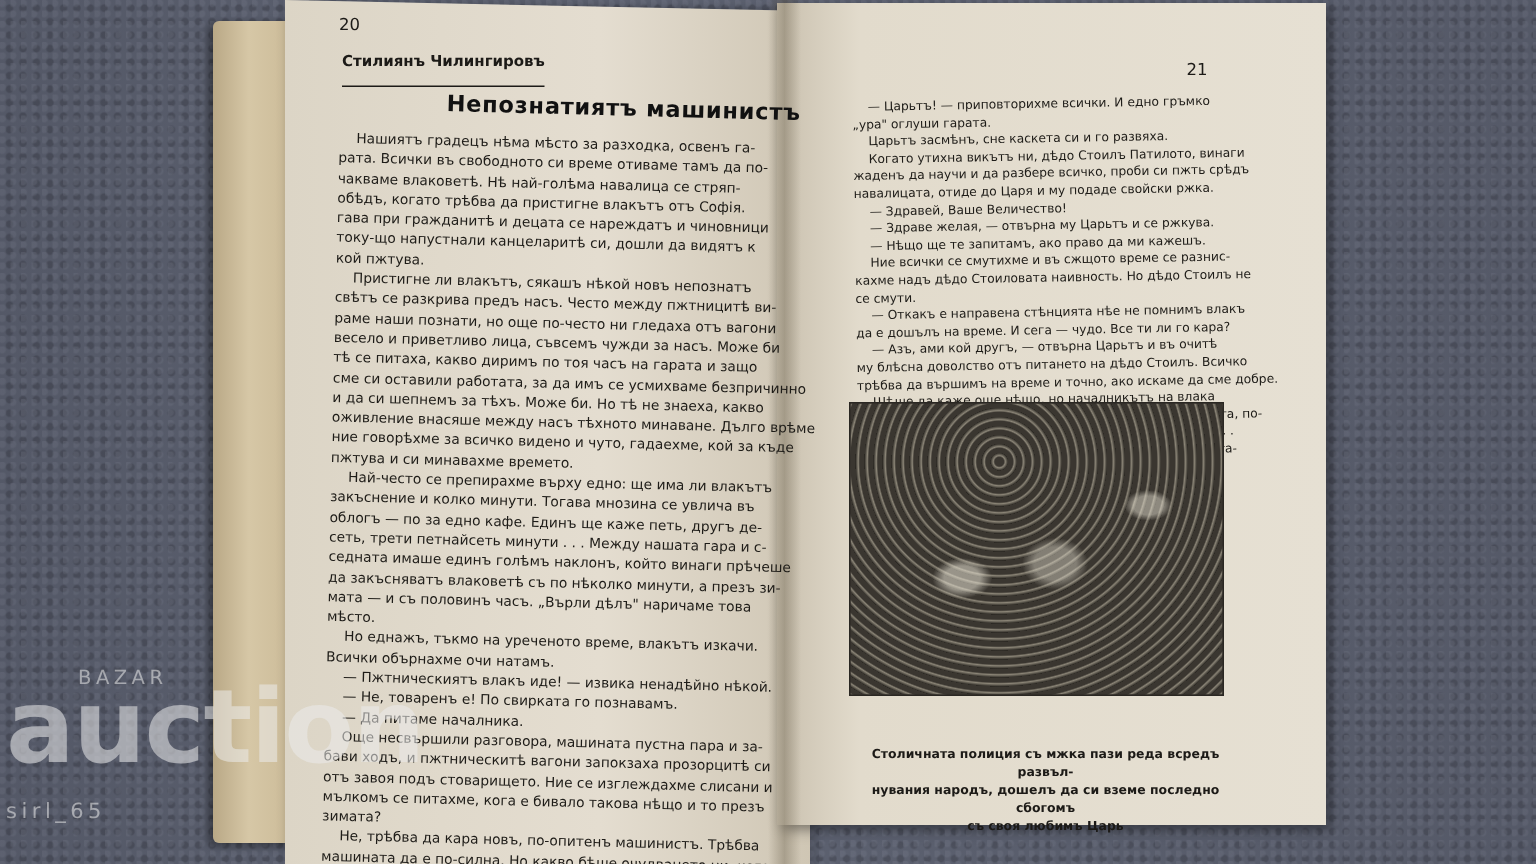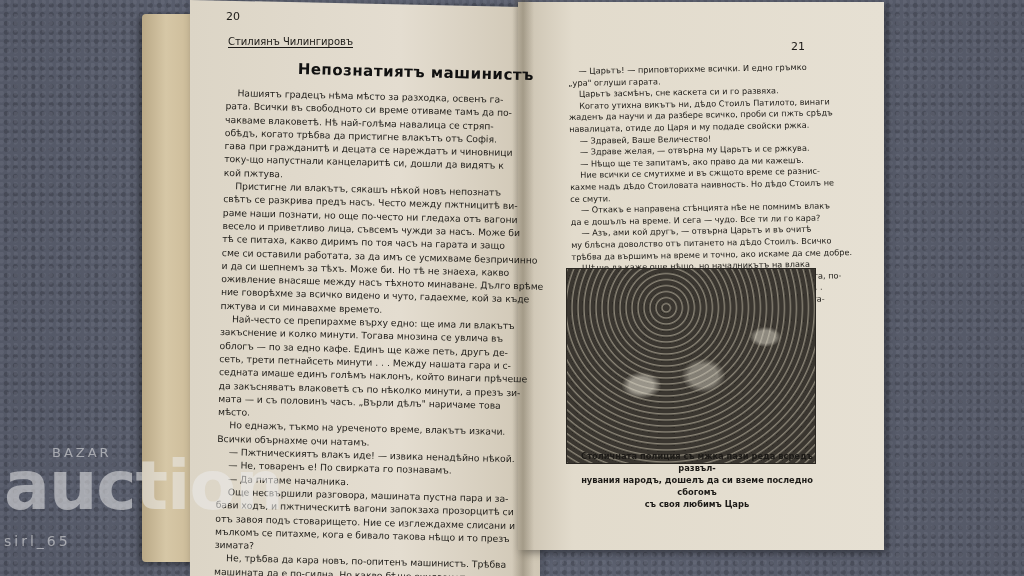--- a/index.html
+++ b/index.html
@@ -19,36 +19,36 @@
     border-radius: 4px; box-shadow: -3px 2px 6px rgba(0,0,0,0.4); }
   .page-left { position:absolute; left:190px; top:0; width:350px; height:576px;
     background: linear-gradient(90deg,#dcd5c6,#e4ddd0 60%,#cfc6b4);
     transform: skewY(1.2deg); transform-origin: 0 0; box-shadow: 2px 0 8px rgba(0,0,0,0.25); }
   .page-right { position:absolute; left:518px; top:2px; width:366px; height:548px;
     background: linear-gradient(90deg,#c9c0ae,#e2dbcc 15%,#e6e0d3);
     box-shadow: 3px 3px 8px rgba(0,0,0,0.4); }
   .gutter { position:absolute; left:512px; top:0; width:22px; height:576px;
     background: linear-gradient(90deg, rgba(90,80,60,0.0), rgba(90,80,60,0.35), rgba(90,80,60,0.0)); }
   .pnum { position:absolute; font-size:11px; font-weight:normal; color:#1c1a17; }
-  .author { position:absolute; left:228px; top:36px; font-size:10px; font-weight:normal; color:#1c1a17;
-    border-bottom:1px solid #1c1a17; padding-bottom:0; }
+  .author { position:absolute; left:228px; top:36px; font-size:10px; font-weight:bold; color:#1c1a17;
+    border-bottom:1px solid #1c1a17; padding-bottom:10px; }
   .title { position:absolute; left:298px; top:60px; font-size:15px; font-weight:bold; color:#111; letter-spacing:0.5px;
     transform: rotate(1.5deg); transform-origin: 0 0; }
   .text-col { position:absolute; font-size:9.2px; line-height:13.3px; color:#1e1c18; white-space:pre; }
   .text-left { left:226px; top:86px; transform: rotate(1.4deg); transform-origin: 0 0; }
   .text-right { left:568px; top:66px; font-size:8.2px; line-height:11.6px; transform: rotate(-1deg); transform-origin: 0 0; }
   .photo { position:absolute; left:566px; top:268px; width:248px; height:194px;
     background:
       radial-gradient(ellipse at 30% 60%, rgba(230,225,210,0.55) 0 12px, transparent 20px),
       radial-gradient(ellipse at 55% 55%, rgba(220,215,200,0.45) 0 14px, transparent 22px),
       radial-gradient(ellipse at 80% 35%, rgba(225,220,205,0.5) 0 10px, transparent 16px),
       repeating-radial-gradient(circle at 40% 20%, #3a3630 0 3px, #8a8476 4px, #2a2722 6px),
       #3c3832;
     border:1px solid #2a2722; }
-  .caption { position:absolute; left:562px; top:450px; width:270px; font-size:8.3px; font-weight:bold; line-height:12px; color:#1c1a17; text-align:center; }
+  .caption { position:absolute; left:562px; top:496px; width:270px; font-size:8.3px; font-weight:bold; line-height:12px; color:#1c1a17; text-align:center; }
   .watermark { position:absolute; left:4px; top:445px; color:rgba(235,235,235,0.55); font-family:"DejaVu Sans", sans-serif; }
   .wm-top { font-size:13px; letter-spacing:3px;margin-left:48px; }
   .wm-main { font-size:68px; font-weight:700; line-height:52px; letter-spacing:-1px; }
   .wm-bottom { font-size:14px; letter-spacing:3px;margin-top:21px; }
 </style>
 </head>
 <body>
 
 <div class="cloth-shade"></div>
 <div class="book-edge"></div>

